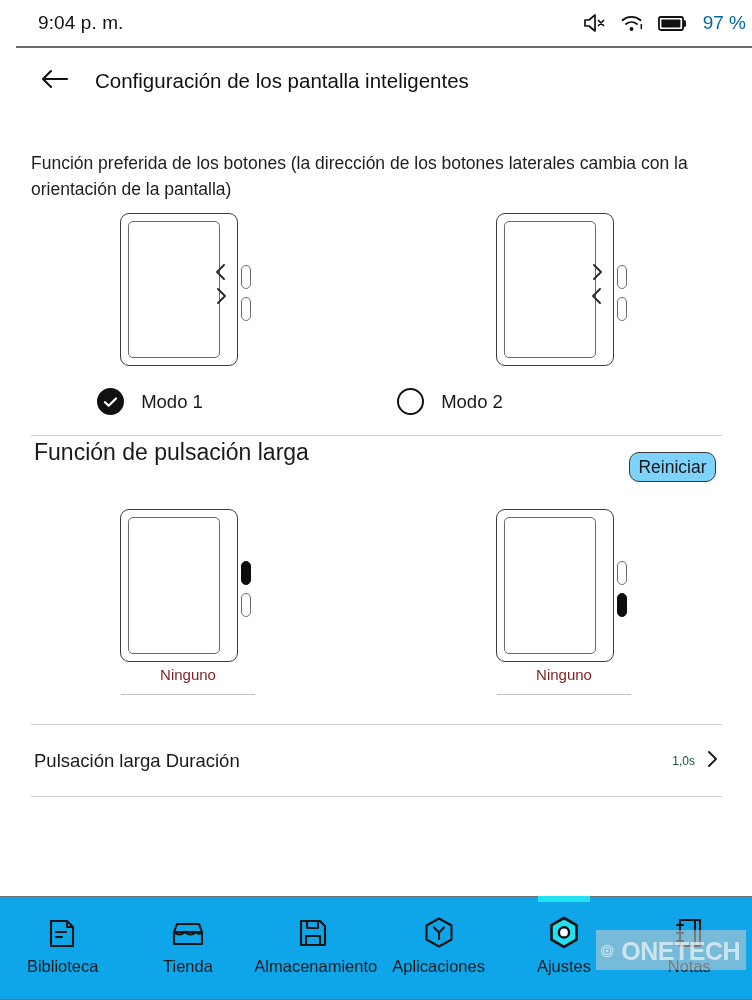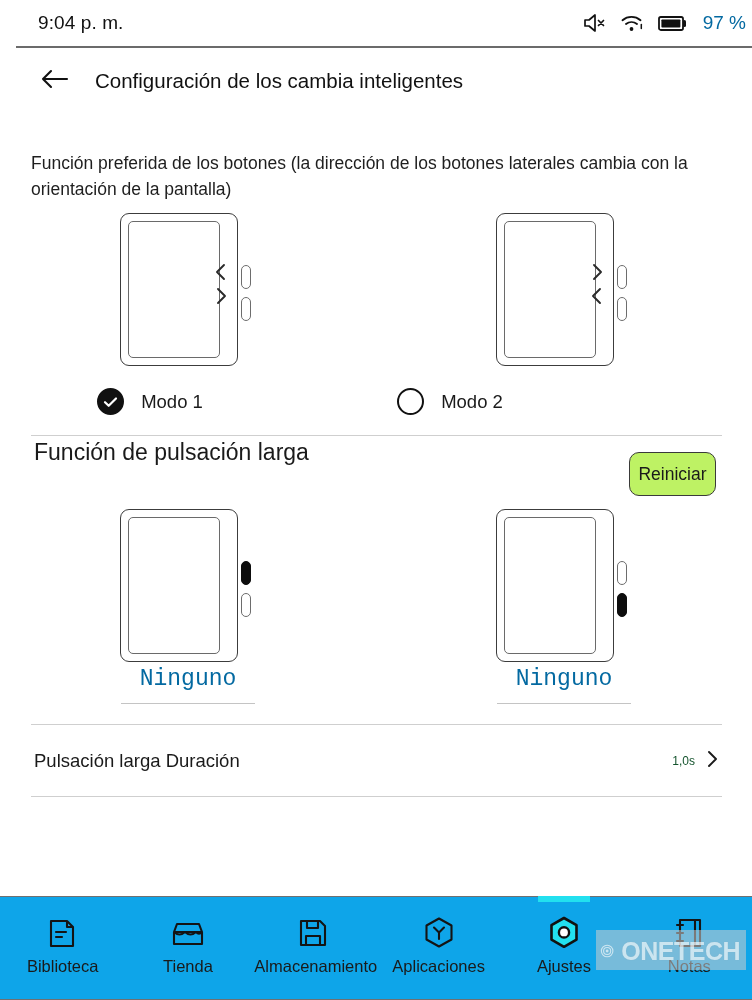--- a/index.html
+++ b/index.html
@@ -74,30 +74,30 @@
   }
   .radio.checked { background: #111; }
   .radio-label { font-size: 18.5px; color: #1a1a1a; }
 
   
   .divider { position: absolute; left: 31px; width: 691px; height: 1.4px; background: #cfcfcf; }
 
   
   .lp-title { position: absolute; left: 34px; top: 439px; font-size: 23px; color: #1a1a1a; }
   .reset-btn {
-    position: absolute; left: 629px; top: 452px; width: 87px; height: 44px;
-    border: 1.5px solid #3a3a3a; border-radius: 10px; background: #bef264;
+    position: absolute; left: 629px; top: 452px; width: 87px; height: 30px;
+    border: 1.5px solid #3a3a3a; border-radius: 10px; background: #7dd3fc;
     display: flex; align-items: center; justify-content: center;
     font-size: 17.5px; color: #1a1a1a; font-family: "Liberation Sans", sans-serif;
   }
 
   
   .sel-row { position: absolute; left: 0; top: 666px; width: 752px; display: flex; }
   .sel-col { width: 376px; display: flex; flex-direction: column; align-items: center; }
-  .sel-value { font-size: 23px; color: #0369a1; margin-bottom: 11px; font-family: Liberation Mono, monospace; }
+  .sel-value { font-size: 15px; color: #7f1d1d; margin-bottom: 11px; }
   .sel-underline { width: 134px; height: 1.4px; background: #c4c4c4; }
 
   
   .dur-row {
     position: absolute; left: 31px; top: 725px; width: 691px; height: 71px;
     display: flex; align-items: center; justify-content: space-between;
   }
   .dur-label { font-size: 18.5px; color: #1a1a1a; padding-left: 3px; }
   .dur-right { display: flex; align-items: center; gap: 11px; padding-right: 3px; }
   .dur-value { font-size: 12px; color: #14532d; }
@@ -173,21 +173,21 @@
   </div>
 
   <div class="header">
     <div class="back-btn">
       <span>
         <svg width="30" height="24" viewBox="0 0 30 24">
           <path d="M27 12 H3 M11 4 L3 12 L11 20" fill="none" stroke="#111" stroke-width="2.1" stroke-linecap="round" stroke-linejoin="round"></path>
         </svg>
       </span>
     </div>
-    <div class="page-title">Configuración de los cambia inteligentes</div>
+    <div class="page-title">Configuración de los pantalla inteligentes</div>
   </div>
 
   <div class="desc">Función preferida de los botones (la dirección de los botones laterales cambia con la orientación de la pantalla)</div>
 
   <div class="devices-row" style="top:213px;">
 
     <div class="dev-col">
       <div class="device">
         <div class="dev-body"></div>
         <div class="dev-screen"></div>

